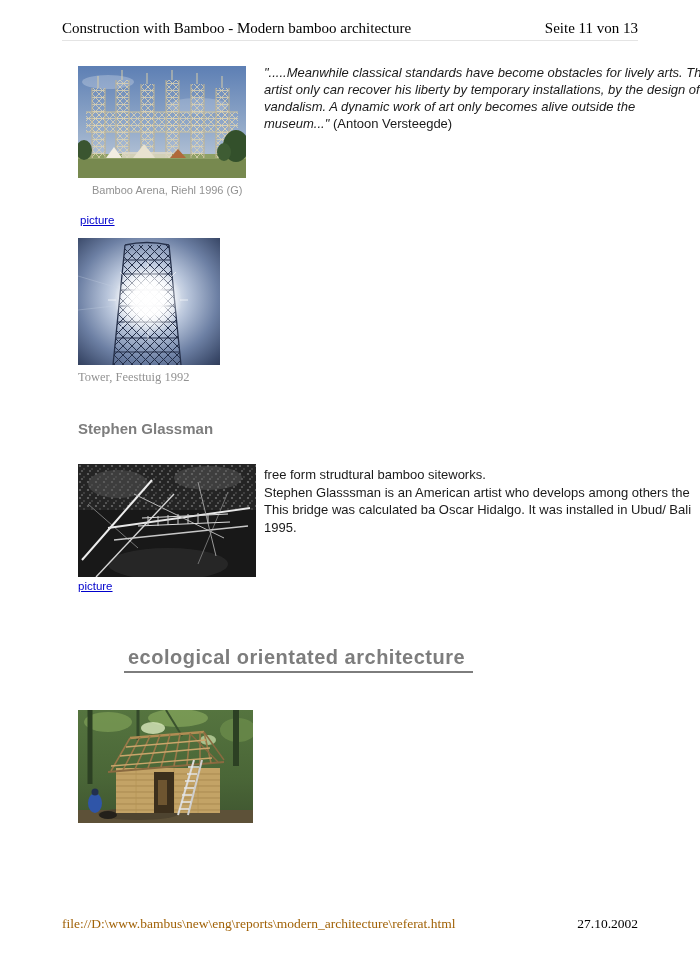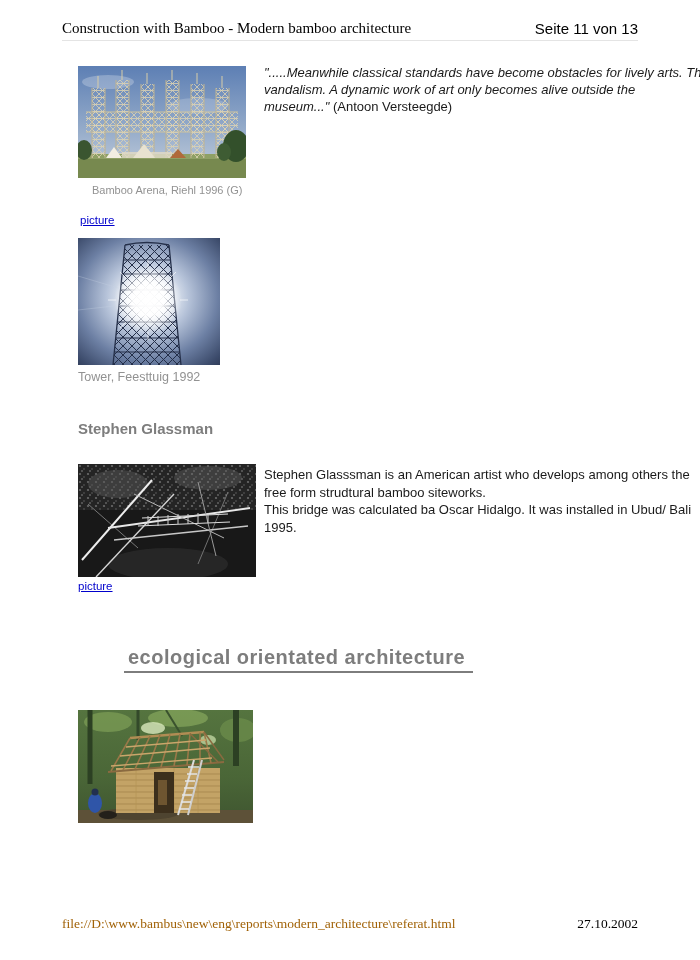--- a/index.html
+++ b/index.html
@@ -1,34 +1,34 @@
 <!DOCTYPE html>
 <html><head>
 <meta charset="utf-8">
 <style>
   html,body{margin:0;padding:0;background:#ffffff;}
   .page{position:relative;width:700px;height:960px;background:#fff;overflow:hidden;
         font-family:"Liberation Sans",sans-serif;color:#1a1a1a;}
   
   .hdr-title{position:absolute;left:62px;top:20px;font-family:"Liberation Serif",serif;font-size:15px;color:#000;text-align:right;}
-  .hdr-page{position:absolute;right:62px;top:20px;font-family:Liberation Sans, sans-serif;font-size:15px;color:#000;}
+  .hdr-page{position:absolute;right:62px;top:20px;font-family:Liberation Serif, serif;font-size:15px;color:#000;}
   .hdr-rule{position:absolute;left:62px;right:62px;top:40px;border-top:1px solid #e4e4e4;height:0;}
   .ftr-path{position:absolute;left:62px;top:916px;font-family:"Liberation Serif",serif;font-size:13.5px;color:#a16207;}
   .ftr-date{position:absolute;right:62px;top:916px;font-family:"Liberation Serif",serif;font-size:13.5px;color:#000;}
   
   .photo{position:absolute;line-height:0;}
   .photo svg{display:block;}
   #arena-photo{left:78px;top:66px;}
   #tower-photo{left:78px;top:238px;}
   #bridge-photo{left:78px;top:464px;}
   #house-photo{left:78px;top:710px;}
   
   .caption{position:absolute;color:#929292;}
   #arena-caption{left:92px;top:184px;font-size:11px;}
-  #tower-caption{left:78px;top:370px;font-size:12.5px;}
+  #tower-caption{left:78px;top:370px;font-size:12.5px;font-family:Liberation Serif, serif;}
   .link{position:absolute;color:#0000cc;text-decoration:underline;font-size:11.5px;cursor:pointer;}
   #picture-link-1{left:80px;top:214px;}
   #picture-link-2{left:78px;top:580px;}
   #glassman-heading{position:absolute;left:78px;top:420px;font-size:15px;font-weight:bold;color:#7d7d7d;text-align:right;}
   #eco-heading{position:absolute;left:80px;top:646px;font-size:20px;font-weight:bold;color:#7d7d7d;
                border-bottom:2px solid #7d7d7d;padding:0 8px 2px 4px;letter-spacing:0.5px;margin-left:44px;}
   
   .textcol{position:absolute;left:264px;right:0;overflow:hidden;font-size:13px;line-height:17px;}
   .textcol .ln{white-space:nowrap;}
   #quote-block{top:64px;font-style:italic;}
@@ -78,20 +78,21 @@
       <rect x="44" y="86" width="50" height="6" fill="#ded8c6" opacity="0.85"></rect>
       <polygon points="28,92 36,81 44,92" fill="#f2eee2"></polygon>
       <polygon points="55,92 66,78 77,92" fill="#e8e2d0"></polygon>
       <polygon points="92,92 100,83 108,92" fill="#b06a3a"></polygon>
     </svg>
   </div>
   <div class="caption" id="arena-caption">Bamboo Arena, Riehl 1996 (G)</div>
 
   <div class="textcol" id="quote-block">
     <div class="ln">".....Meanwhile classical standards have become obstacles for lively arts. The</div>
+    <div class="ln">artist only can recover his liberty by temporary installations, by the design of</div>
     <div class="ln">vandalism. A dynamic work of art only becomes alive outside the</div>
     <div class="ln"><span>museum..."</span><span class="attr"> (Antoon Versteegde)</span></div>
   </div>
 
   <a class="link" id="picture-link-1">picture</a>
 
   <div class="photo" id="tower-photo">
     <svg viewBox="0 0 142 127" width="142" height="127">
       <defs>
         <radialGradient id="twSky" cx="0.49" cy="0.47" r="0.85">
@@ -152,22 +153,22 @@
       <path d="M30,64L172,44" stroke="#e8e8e8" stroke-width="1.8"></path>
       <path d="M36,76L170,62" stroke="#c8c8c8" stroke-width="1.4"></path>
       <path d="M56,30L146,74" stroke="#b5b5b5" stroke-width="1"></path>
       <path d="M120,18L138,92" stroke="#9a9a9a" stroke-width="1"></path>
       <path d="M64,54L150,50 M60,62L152,58" stroke="#dcdcdc" stroke-width="1.2"></path>
       <path d="M70,52v10 M80,52v10 M90,51v10 M100,50v10 M110,50v10 M120,49v10 M130,49v10" stroke="#cfcfcf" stroke-width="1"></path>
     </svg>
   </div>
 
   <div class="textcol" id="glassman-text">
+    <div class="ln">free form strudtural bamboo siteworks.</div>
     <div class="ln">Stephen Glasssman is an American artist who develops among others the</div>
-    <div class="ln">free form strudtural bamboo siteworks.</div>
     <div class="ln">This bridge was calculated ba Oscar Hidalgo. It was installed in Ubud/ Bali</div>
     <div class="ln">1995.</div>
   </div>
 
   <a class="link" id="picture-link-2">picture</a>
 
   <div id="eco-heading">ecological orientated architecture</div>
 
   <div class="photo" id="house-photo">
     <svg viewBox="0 0 175 113" width="175" height="113">

